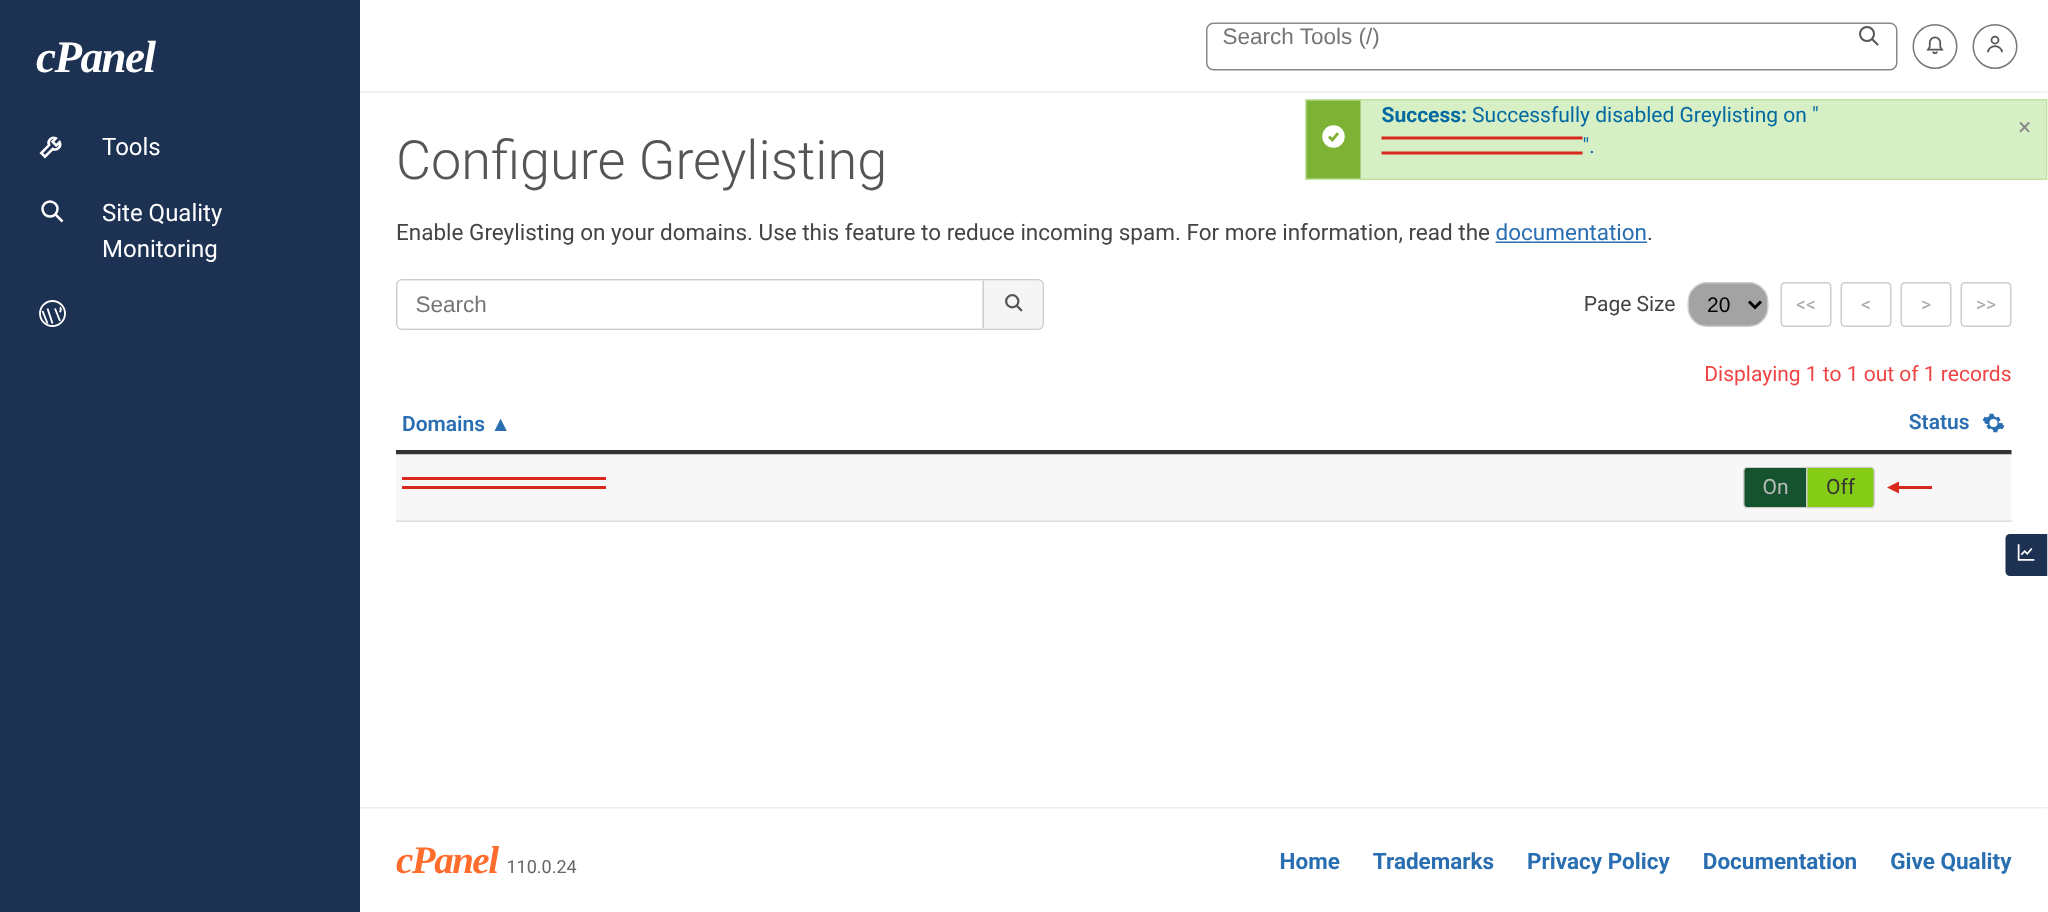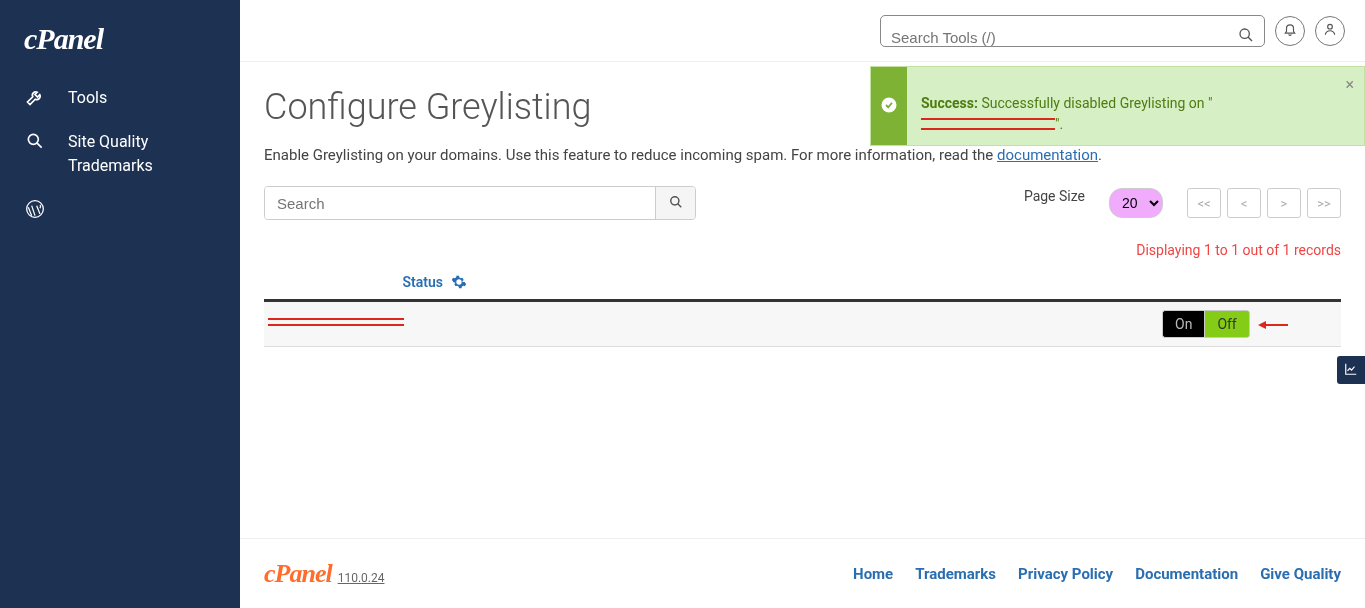--- a/index.html
+++ b/index.html
@@ -67,26 +67,26 @@
       height: 62px;
       background: #fff;
       border-bottom: 1px solid #eee;
       display: flex;
       align-items: center;
       justify-content: flex-end;
       padding: 0 20px;
       gap: 10px;
     }
     .search-tools {
-      width: 385px;
+      width: 461px;
       height: 32px;
       border: 1px solid #888;
       border-radius: 5px;
       display: flex;
-      align-items: flex-end;
+      align-items: flex-start;
       padding: 0 10px;
     }
     .search-tools input {
       flex: 1;
       border: none;
       outline: none;
       font-size: 15px;
       color: #333;
     }
     .circle-btn {
@@ -122,23 +122,23 @@
     }
     .alert-icon-bar {
       width: 36px;
       background: #7db235;
       display: flex;
       align-items: center;
       justify-content: center;
     }
     .alert-body {
       flex: 1;
-      padding: 26px 30px 10px 14px;
+      padding: 0 30px 10px 14px;
       line-height: 1.5;
-      color: #4d7c0f;
+      color: #0369a1;
       font-size: 14px;
     }
     .alert-close {
       position: absolute;
       top: 8px;
       right: 10px;
       color: #888;
       font-size: 16px;
       cursor: pointer;
     }
@@ -194,34 +194,34 @@
       background: #f5f5f5;
       border: none;
       border-left: 1px solid #ccc;
       cursor: pointer;
       display: flex;
       align-items: center;
       justify-content: center;
     }
     .pagination {
       display: flex;
-      align-items: flex-start;
-      gap: 24px;
+      align-items: center;
+      gap: 8px;
     }
     .page-size-label {
       font-size: 14px;
       color: #444;
     }
     .page-size-select {
       height: 30px;
       border: 1px solid #ccc;
       border-radius: 13px;
       padding: 0 8px;
       font-size: 14px;
-      background: #f0abfc;
+      background: #a3a3a3;
     }
     .page-btns {
       display: flex;
       gap: 6px;
     }
     .page-btn {
       min-width: 34px;
       height: 30px;
       border: 1px solid #ccc;
       background: #fff;
@@ -283,21 +283,21 @@
     .toggle {
       display: inline-flex;
       border-radius: 3px;
       overflow: hidden;
     }
     .toggle-btn {
       padding: 5px 12px;
       border: 1px solid #ccc;
       font-size: 14px;
       cursor: pointer;
-      background: #000000;
+      background: #14532d;
     }
     .toggle-on {
       border-right: none;
       color: #bbb;
       border-radius: 3px 0 0 3px;
     }
     .toggle-off {
       background: #84cc16;
       color: #333;
       border-radius: 0 3px 3px 0;
@@ -350,21 +350,20 @@
       font-family: Georgia, serif;
       font-style: italic;
       font-weight: bold;
       font-size: 26px;
       color: #ff6c2c;
       letter-spacing: -1px;
     }
     .version {
       font-size: 12px;
       color: #666;
-      text-decoration: underline;
     }
     .footer-right {
       display: flex;
       gap: 22px;
     }
     .footer-right a {
       color: #2a6eb2;
       text-decoration: none;
       font-size: 15px;
       font-weight: bold;
@@ -399,21 +398,21 @@
     </span>
     <span class="label">Tools</span>
   </div>
   <div class="nav-item">
     <span class="icon-wrapper">
       <svg width="20" height="20" viewBox="0 0 24 24" fill="none" stroke="#fff" stroke-width="2">
           <circle cx="10" cy="10" r="6"></circle>
           <line x1="20" y1="20" x2="14.5" y2="14.5"></line>
         </svg>
     </span>
-    <span class="label">Site Quality Trademarks</span>
+    <span class="label">Site Quality Monitoring</span>
   </div>
   <div class="nav-item">
     <span class="icon-wrapper">
       <svg width="20" height="20" viewBox="0 0 24 24" fill="none" stroke="#fff" stroke-width="1.5">
           <circle cx="12" cy="12" r="10"></circle>
           <path d="M4 10l4 10M8 8l4 12M14 8l4 10M18 7c1 1 1 2 0 4"></path>
         </svg>
     </span>
   </div>
 </div>
@@ -491,20 +490,21 @@
         <div class="page-btn">&lt;</div>
         <div class="page-btn">&gt;</div>
         <div class="page-btn">&gt;&gt;</div>
       </div>
     </div>
   </div>
 
   <div class="displaying">Displaying 1 to 1 out of 1 records</div>
 
   <div class="table-header">
+    <div class="th-domains">Domains ▲</div>
     <div class="th-status">Status</div>
     <div class="th-gear">
       <span>
         <svg width="16" height="16" viewBox="0 0 24 24" fill="#2a6eb2">
             <path d="M12 8a4 4 0 1 0 0 8 4 4 0 0 0 0-8zm9 4a9 9 0 0 1-.1 1.3l2 1.6-2 3.4-2.4-.8a7 7 0 0 1-2.2 1.3l-.4 2.5h-4l-.4-2.5a7 7 0 0 1-2.2-1.3l-2.4.8-2-3.4 2-1.6A9 9 0 0 1 3 12a9 9 0 0 1 .1-1.3l-2-1.6 2-3.4 2.4.8A7 7 0 0 1 7.7 5.2l.4-2.5h4l.4 2.5a7 7 0 0 1 2.2 1.3l2.4-.8 2 3.4-2 1.6c.1.4.1.9.1 1.3z"></path>
           </svg>
       </span>
     </div>
   </div>
 

